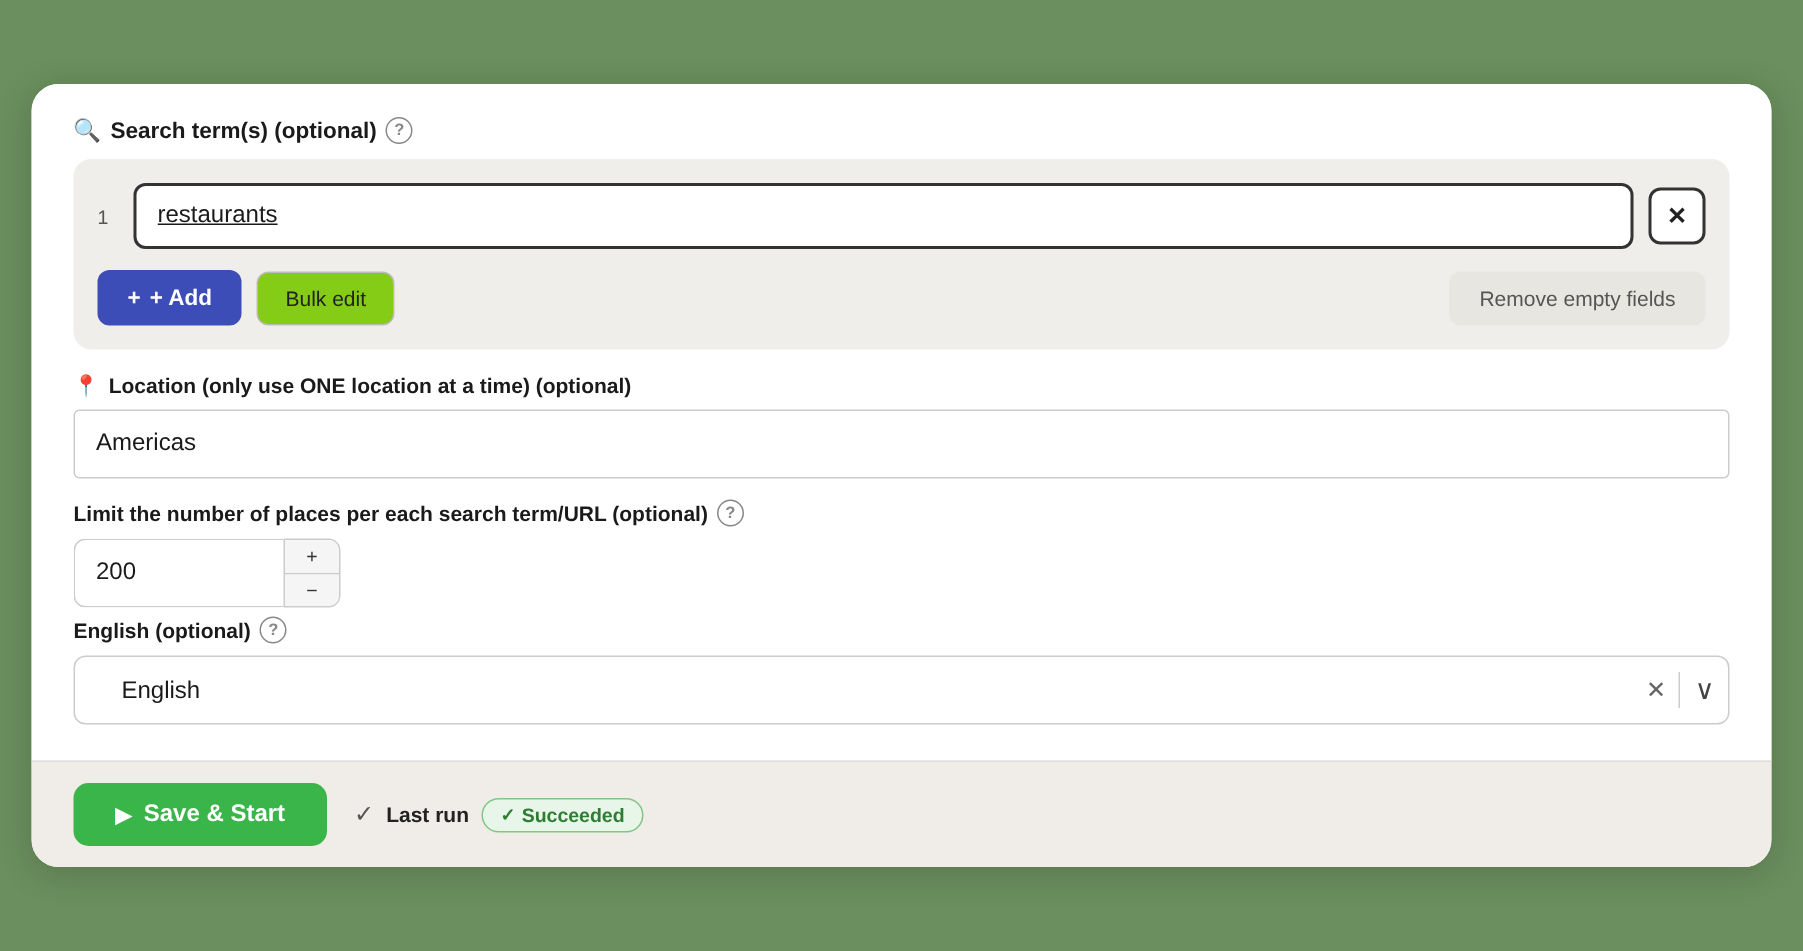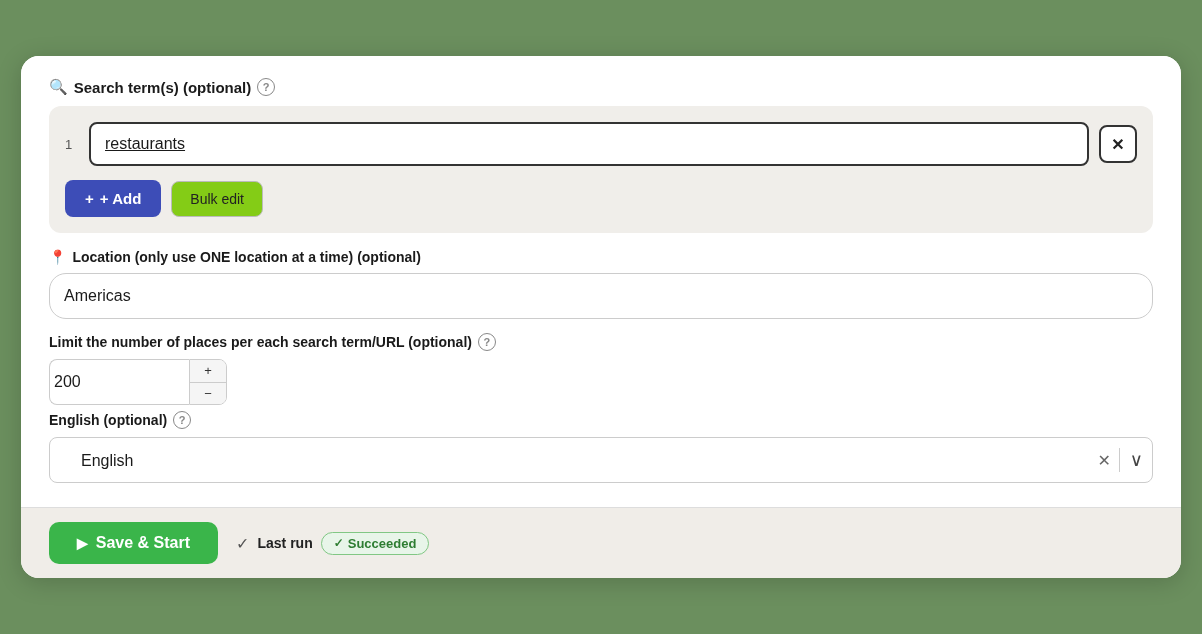--- a/index.html
+++ b/index.html
@@ -162,21 +162,21 @@
 
     .pin-icon {
       color: #e03c3c;
       font-size: 14px;
     }
 
     .field-input {
       width: 100%;
       height: 46px;
       border: 1.5px solid #ccc;
-      border-radius: 17px;
+      border-radius: 4px;
       padding: 0 14px;
       font-size: 16px;
       color: #1a1a1a;
       background: #fff;
       outline: none;
     }
 
     
     .limit-section {
       margin-bottom: 6px;
@@ -187,21 +187,21 @@
       align-items: stretch;
       width: 200px;
     }
 
     .limit-input {
       width: 140px;
       height: 46px;
       border: 1.5px solid #ccc;
       border-right: none;
       border-radius: 8px 0 0 8px;
-      padding: 0 4px;
+      padding: 0 14px;
       font-size: 16px;
       color: #1a1a1a;
       background: #fff;
       outline: none;
     }
 
     .stepper {
       display: flex;
       flex-direction: column;
       border: 1.5px solid #ccc;
@@ -379,20 +379,21 @@
           <input class="search-input" type="text" value="restaurants" style="">
           <button class="clear-btn">✕</button>
         </div>
 
         <div class="actions-row">
           <button class="add-btn">
             <span>+</span>
             <span>+ Add</span>
           </button>
           <button class="bulk-edit-btn">Bulk edit</button>
+          <button class="remove-empty-btn">Remove empty fields</button>
         </div>
       </div>
     </div>
 
     <div class="field-section">
       <div class="field-label">
         <span class="pin-icon">📍</span>
         <span>Location (only use ONE location at a time) (optional)</span>
       </div>
       <input class="field-input" type="text" value="Americas" style="">

